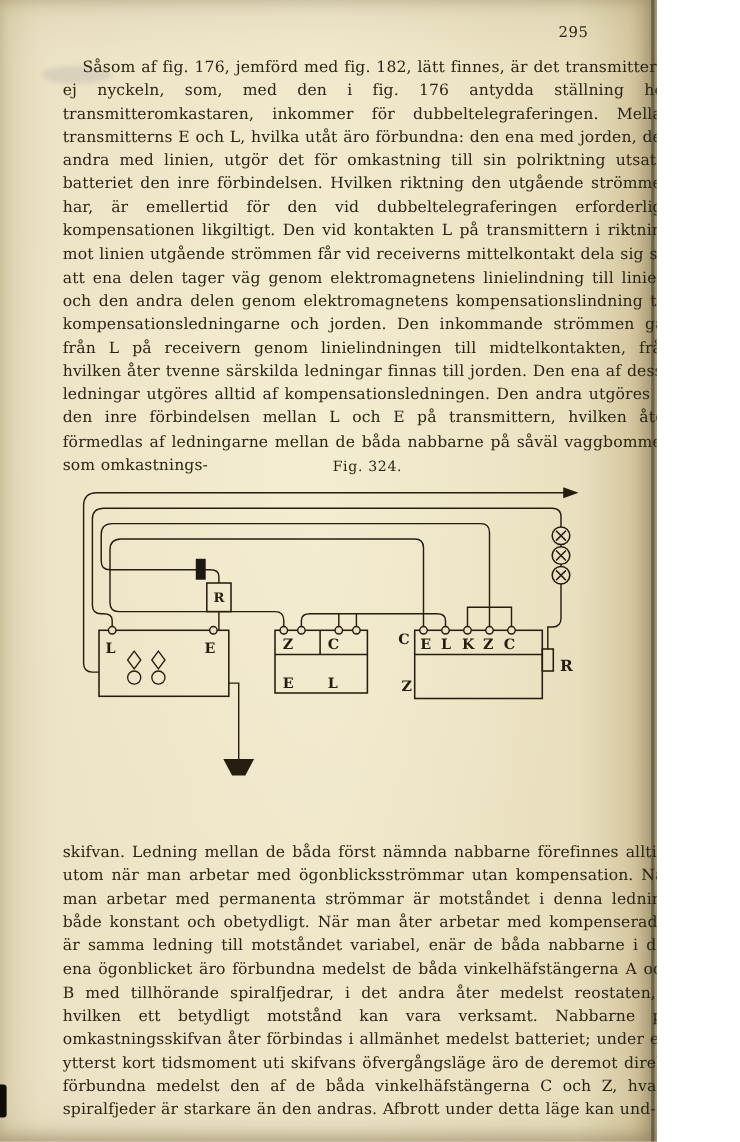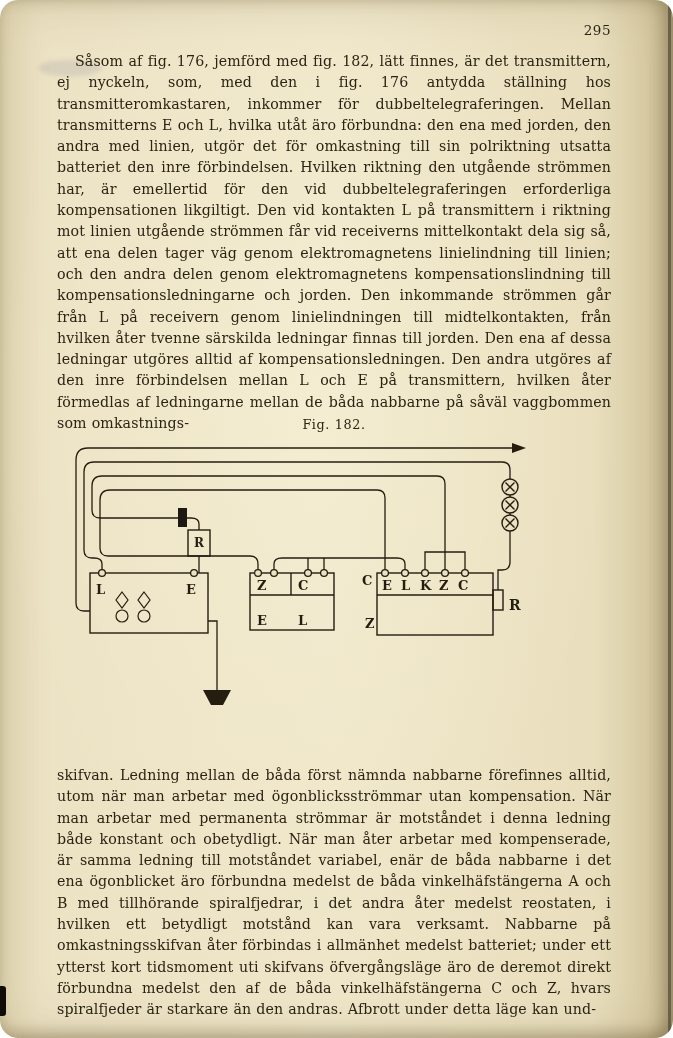--- a/index.html
+++ b/index.html
@@ -1,25 +1,24 @@
 <!DOCTYPE html>
 <html><head>
 <meta charset="utf-8">
 <style>
   * { margin:0; padding:0; box-sizing:border-box; }
   html,body { width:673px; height:1038px; }
   body { font-family:"DejaVu Serif", serif; }
   .page {
-    position:relative; width:673px; height:1038px; overflow:hidden;
+    position:relative; width:597px; height:1038px; overflow:hidden;
     background:
       radial-gradient(ellipse at 45% 40%, rgba(255,250,225,.35), rgba(0,0,0,0) 60%),
       linear-gradient(to right, #e6dbb8 0%, #ece2c4 6%, #efe6c9 50%, #e9dfbe 88%, #d9cca6 96%, #c9bc95 100%);
     color:#2b2414;
     box-shadow: inset 0 0 50px rgba(120,100,55,.22), inset -10px 0 14px rgba(95,80,45,.30), inset 0 -8px 12px rgba(95,80,45,.18);
-    border-radius: 18px;
   }
   .edge-line {
     position:absolute; top:0; right:2px; width:3px; height:100%;
     background:#57503e; opacity:.75;
   }
   .ink-mark {
     position:absolute; left:0; top:986px; width:6px; height:30px;
     background:#0f0c08; border-radius:0 3px 3px 0;
   }
   .scan-smudge {
@@ -50,21 +49,21 @@
 <div class="page">
 
   <div class="scan-smudge"></div>
   <div class="edge-line"></div>
   <div class="ink-mark"></div>
 
   <div class="page-number">295</div>
 
   <div class="para para-1">Såsom af fig. 176, jemförd med fig. 182, lätt finnes, är det transmittern, ej nyckeln, som, med den i fig. 176 antydda ställning hos transmitteromkastaren, inkommer för dubbeltelegraferingen. Mellan transmitterns E och L, hvilka utåt äro förbundna: den ena med jorden, den andra med linien, utgör det för omkastning till sin polriktning utsatta batteriet den inre förbindelsen. Hvilken riktning den utgående strömmen har, är emellertid för den vid dubbeltelegraferingen erforderliga kompensationen likgiltigt. Den vid kontakten L på transmittern i riktning mot linien utgående strömmen får vid receiverns mittelkontakt dela sig så, att ena delen tager väg genom elektromagnetens linielindning till linien; och den andra delen genom elektromagnetens kompensationslindning till kompensationsledningarne och jorden. Den inkommande strömmen går från L på receivern genom linielindningen till midtelkontakten, från hvilken åter tvenne särskilda ledningar finnas till jorden. Den ena af dessa ledningar utgöres alltid af kompensationsledningen. Den andra utgöres af den inre förbindelsen mellan L och E på transmittern, hvilken åter förmedlas af ledningarne mellan de båda nabbarne på såväl vaggbommen som omkastnings-</div>
 
-  <div class="fig-caption">Fig. 182.</div>
+  <div class="fig-caption">Fig. 324.</div>
 
   <div class="figure-wrap">
     <svg width="480" height="280" viewBox="0 0 480 280">
 
       <g stroke="#241d10" stroke-width="1.3" fill="none">
         <path d="M 28,173 L 22,173 Q 14,173 14,165 L 14,22 Q 14,10 26,10 L 452,10"></path>
         <path d="M 40,132 L 40,126 Q 40,120 32,120 L 30,120 Q 22,120 22,112 L 22,34 Q 22,24 32,24 L 440,24 Q 448,24 448,32 L 448,41"></path>
         <path d="M 137,92 L 137,86 Q 137,80 129,80 L 38,80 Q 30,80 30,72 L 30,48 Q 30,38 40,38 L 375,38 Q 383,38 383,46 L 383,132"></path>
         <path d="M 196,132 L 196,126 Q 196,118 188,118 L 46,118 Q 38,118 38,110 L 38,62 Q 38,52 48,52 L 315,52 Q 323,52 323,60 L 323,132"></path>
         <path d="M 212,132 L 212,126 Q 212,120 220,120 L 335,120 Q 343,120 343,126 L 343,132"></path>

